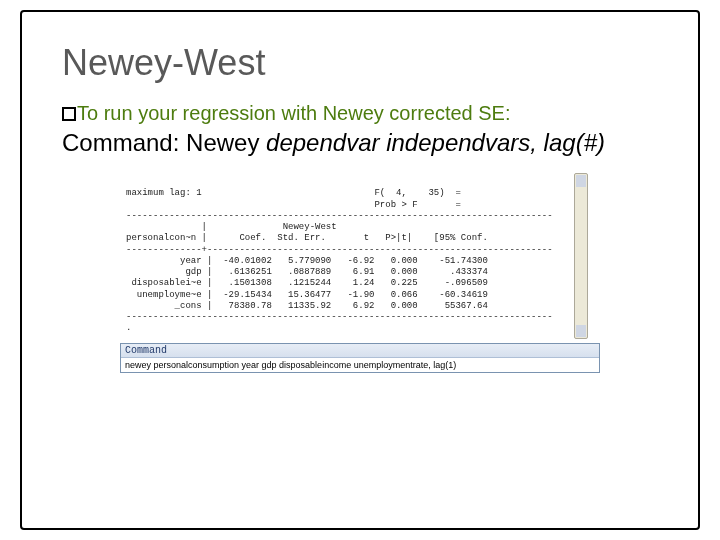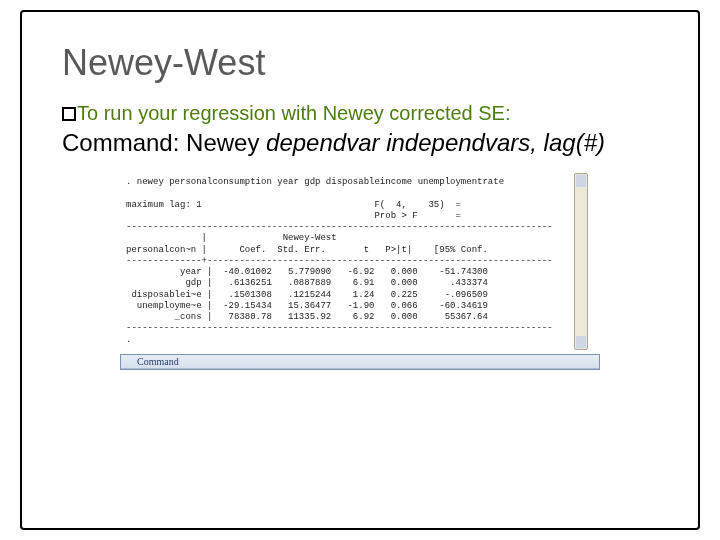--- a/index.html
+++ b/index.html
@@ -91,23 +91,23 @@
     font-family: inherit;
   }
   .cmd-panel {
     border: 1px solid #7a93b0;
     background: #f2f1e8;
     margin-top: 4px;
   }
   .cmd-title {
     background: linear-gradient(#e7edf6,#d6e0ee);
     color: #223a6a;
-    font-family: Liberation Serif, serif;
+    font-family: Liberation Mono, monospace;
     font-size: 10px;
-    padding: 1px 16px;
+    padding: 1px 4px;
     border-bottom: 1px solid #aebfd6;
   }
   .cmd-input {
     display: block;
     width: 100%;
     border: none;
     background: #fff;
     font-family: Tahoma, Arial, sans-serif;
     font-size: 9px;
     padding: 2px 4px;
@@ -126,35 +126,35 @@
     <span class="sq"></span><span>To run your regression with Newey corrected SE:</span>
   </div>
 
   <div class="cmd-line">
     <span>Command: Newey </span><span class="ital">dependvar independvars, lag(#)</span>
   </div>
 
   <div class="stata-box">
     <div class="stata-output">
       <div class="scroll-stub"></div>
-<pre>. newey personalconsumption year gdp disposableincome unemploymentrate</pre>
 <pre> </pre>
 <pre id="stata-lag">maximum lag: 1                                F(  4,    35)  =    </pre>
 <pre id="stata-prob">                                              Prob &gt; F       =    </pre>
 <pre>-------------------------------------------------------------------------------</pre>
 <pre id="stata-sehdr">              |              Newey-West</pre>
 <pre id="stata-col">personalcon~n |      Coef.  Std. Err.       t   P&gt;|t|    [95% Conf.</pre>
 <pre>--------------+----------------------------------------------------------------</pre>
 <pre id="stata-rows">          year |  -40.01002   5.779090   -6.92   0.000    -51.74300
            gdp |   .6136251   .0887889    6.91   0.000      .433374
  disposablei~e |   .1501308   .1215244    1.24   0.225     -.096509
   unemployme~e |  -29.15434   15.36477   -1.90   0.066    -60.34619
          _cons |   78380.78   11335.92    6.92   0.000     55367.64</pre>
 <pre>-------------------------------------------------------------------------------</pre>
 <pre>.</pre>
     </div>
 
     <div class="cmd-panel">
       <div class="cmd-title">Command</div>
+      <input class="cmd-input" value="newey personalconsumption year gdp disposableincome unemploymentrate, lag(1)" style="">
     </div>
   </div>
 
 </div>
 
 </body></html>

